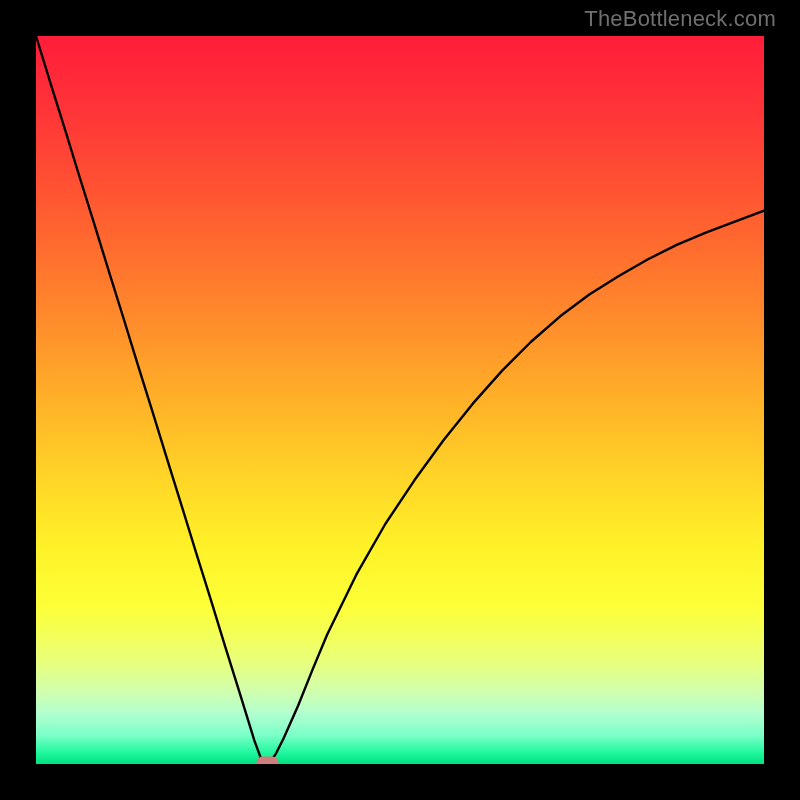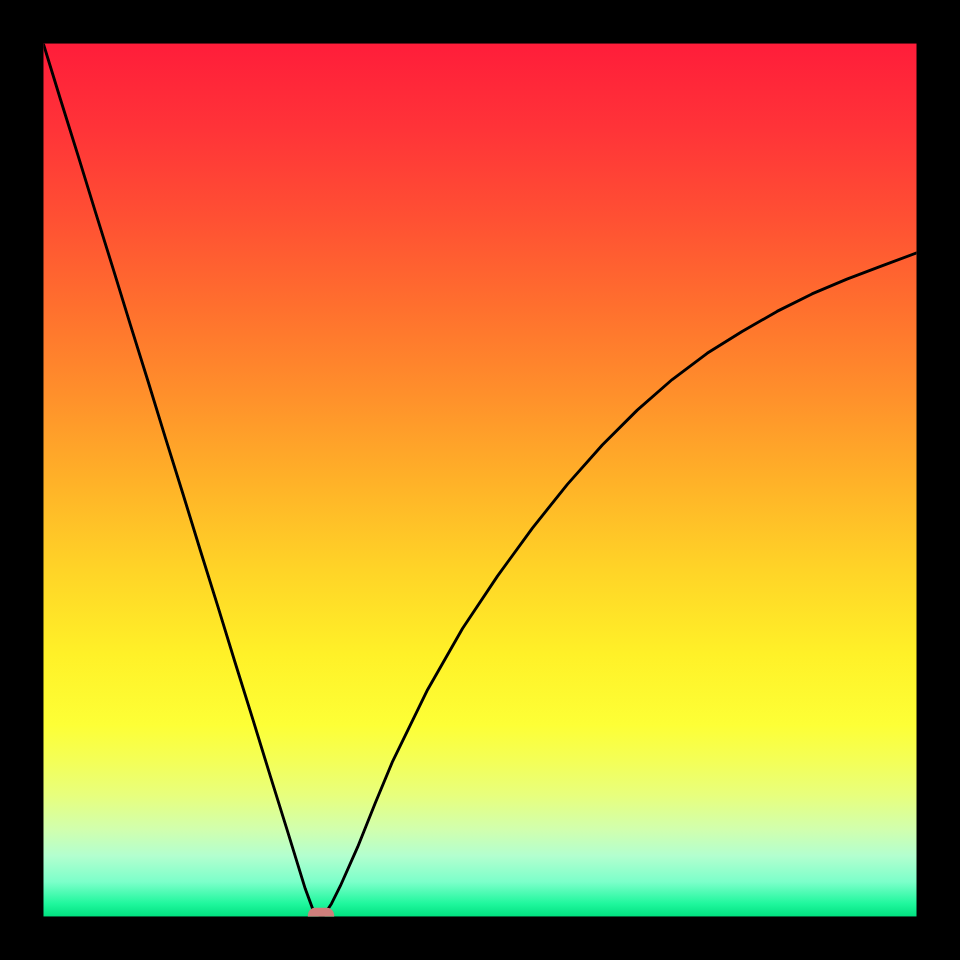--- a/index.html
+++ b/index.html
@@ -34,20 +34,21 @@
     font-weight: 500;
     letter-spacing: 0.2px;
   }
   svg { display: block; }
 </style>
 </head>
 <body>
 
 <div class="canvas">
 
+  <div class="attribution">TheBottleneck.com</div>
 
   <div class="plot-area">
     <svg id="chart-svg" width="728" height="728" viewBox="0 0 728 728">
       <defs>
         <linearGradient id="bg-grad" x1="0" y1="0" x2="0" y2="1">
             <stop offset="0.00%" stop-color="#ff1d3a"></stop>
             <stop offset="10.00%" stop-color="#ff3438"></stop>
             <stop offset="20.00%" stop-color="#ff5033"></stop>
             <stop offset="30.00%" stop-color="#ff6f2e"></stop>
             <stop offset="40.00%" stop-color="#ff8f2b"></stop>

